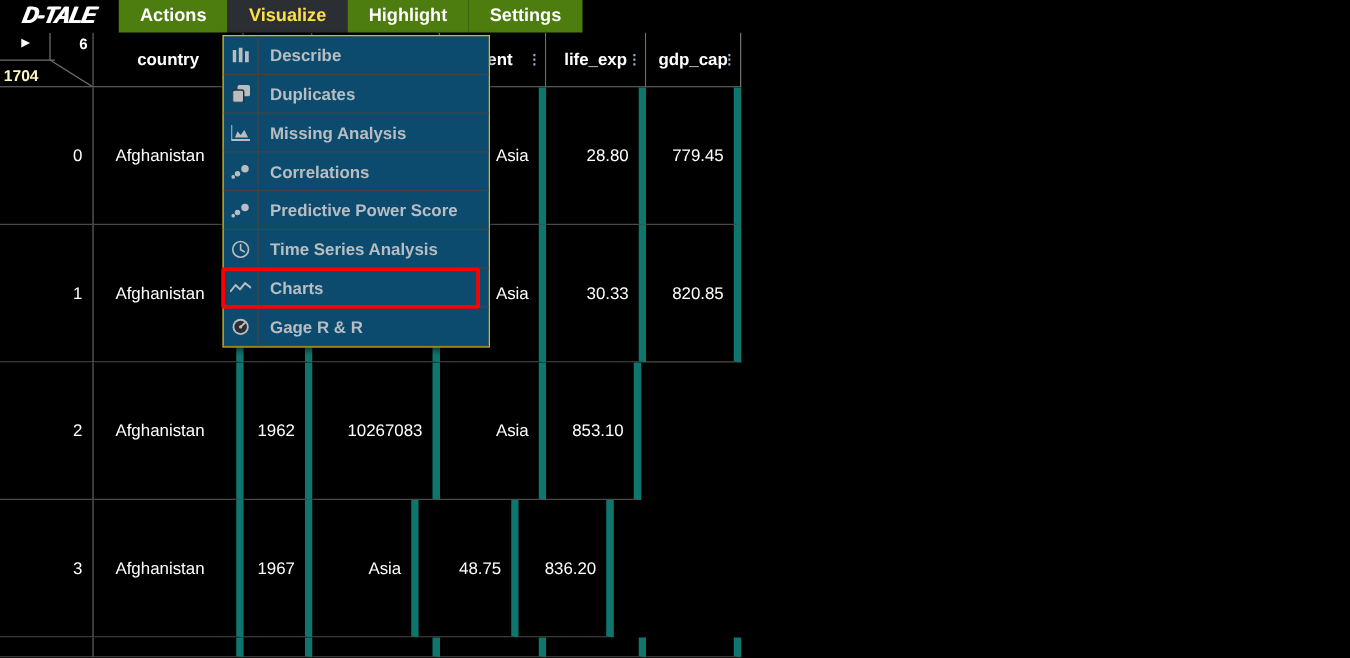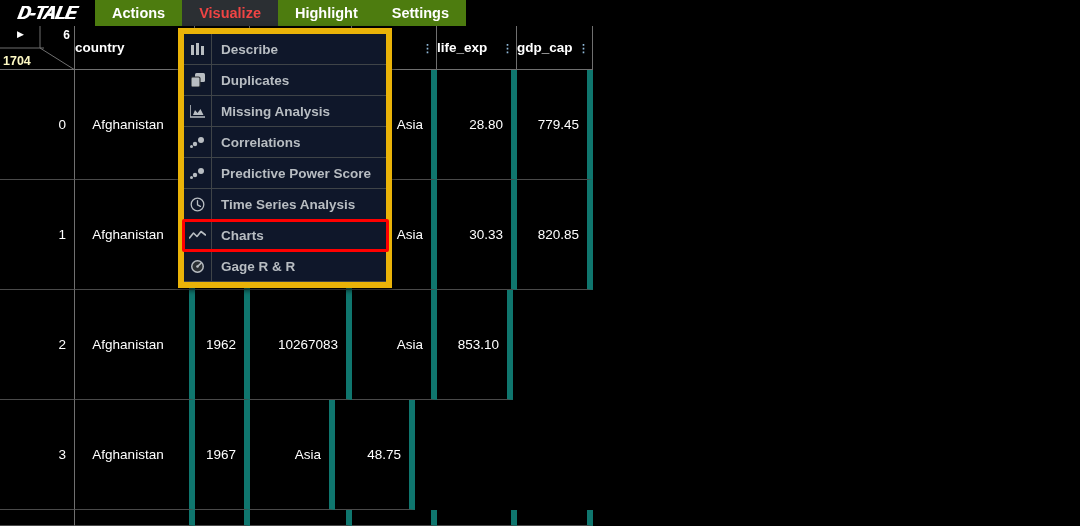--- a/index.html
+++ b/index.html
@@ -55,21 +55,21 @@
     padding: 0 17px;
     color: #ffffff;
     font-size: 14.5px;
     font-weight: bold;
     background: #4d7c0f;
     cursor: pointer;
     white-space: nowrap;
   }
   .menu-tab.active {
     background: #2b2f33;
-    color: #ef4444;
+    color: #fde047;
   }
 
   
   .grid {
     position: absolute;
     left: 0; top: 26px;
     width: 594px;
     height: 500px;
     background: #000000;
     z-index: 10;
@@ -121,20 +121,21 @@
   }
 
   .hcell {
     position: relative;
     height: 44px;
     background: #000000;
     border-right: 1px solid #6f6f6f;
     border-bottom: 1px solid #6f6f6f;
     display: flex;
     align-items: center;
+    justify-content: center;
     color: #ffffff;
     font-size: 13.5px;
     font-weight: bold;
     overflow: hidden;
     white-space: nowrap;
   }
   .hcell .dots {
     position: absolute;
     right: 3px;
     top: 50%;
@@ -175,22 +176,22 @@
   }
   .row.partial { height: 16px; }
   .row.partial .cell { height: 16px; }
 
   
   .dropdown {
     position: absolute;
     left: 178px;
     top: 28px;
     width: 214px;
-    background: #0f172a;
-    border: 6px solid #eab308;
+    background: #0c4a6e;
+    border: 1px solid #eab308;
     z-index: 60;
     box-shadow: 0 2px 6px rgba(0,0,0,0.7);
   }
   .mi {
     display: flex;
     align-items: center;
     height: 31px;
     border-bottom: 1px solid #3f4448;
     cursor: pointer;
   }
@@ -313,20 +314,21 @@
         <div class="cell" style="width:85px">Asia</div>
         <div class="cell" style="width:76px">853.10</div>
       </div>
 
       <div class="row">
         <div class="cell idx" style="width:75px">3</div>
         <div class="cell" style="width:120px;justify-content:center">Afghanistan</div>
         <div class="cell" style="width:55px">1967</div>
         <div class="cell" style="width:85px">Asia</div>
         <div class="cell" style="width:80px">48.75</div>
+        <div class="cell" style="width:76px">836.20</div>
       </div>
 
       <div class="row partial">
         <div class="cell idx" style="width:75px"></div>
         <div class="cell" style="width:120px"></div>
         <div class="cell" style="width:55px"></div>
         <div class="cell" style="width:102px"></div>
         <div class="cell" style="width:85px"></div>
         <div class="cell" style="width:80px"></div>
         <div class="cell" style="width:76px"></div>

